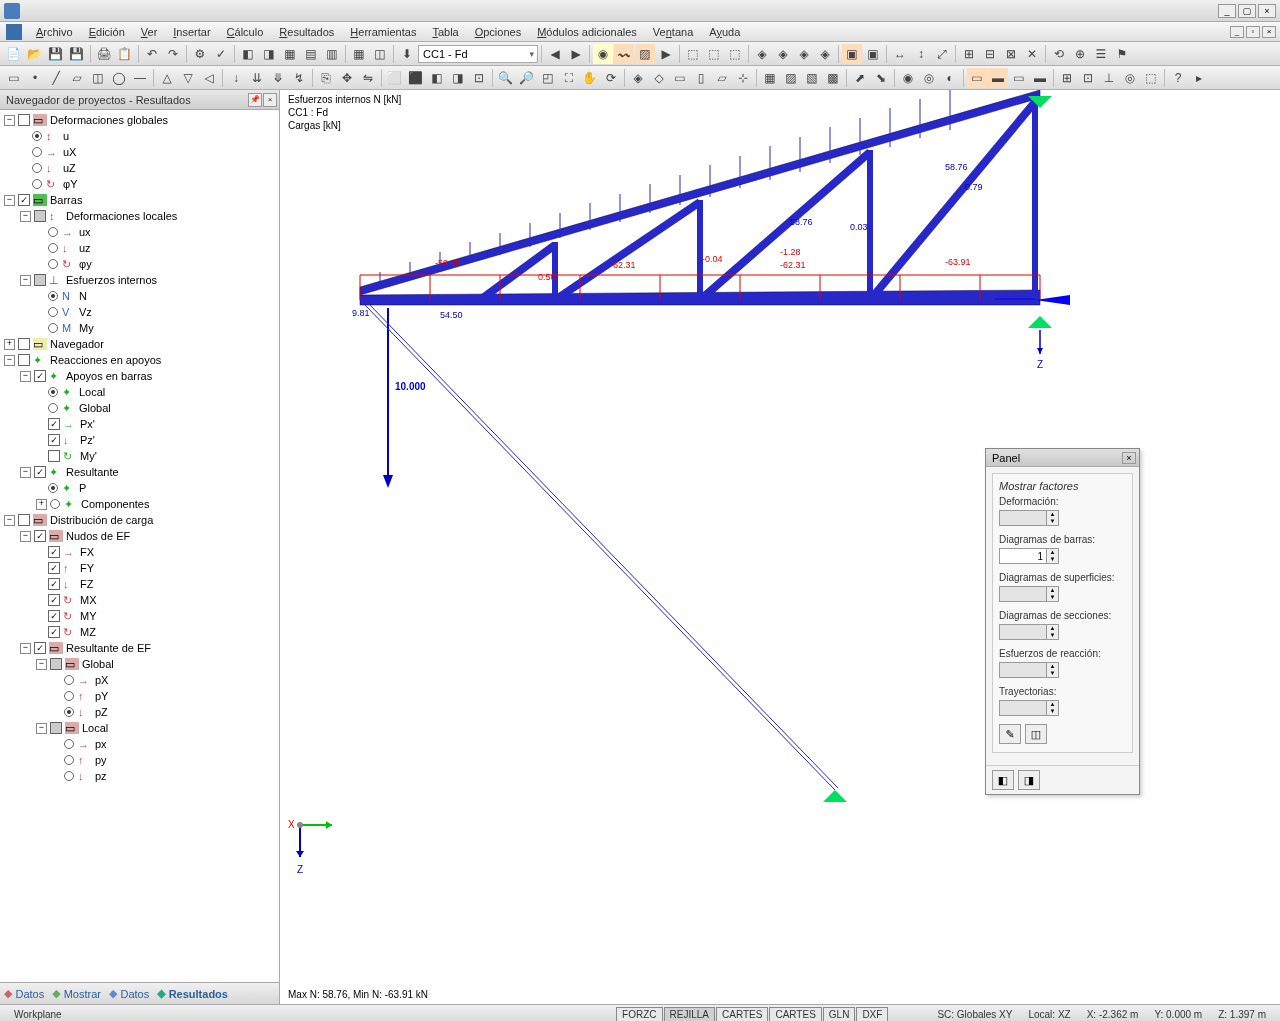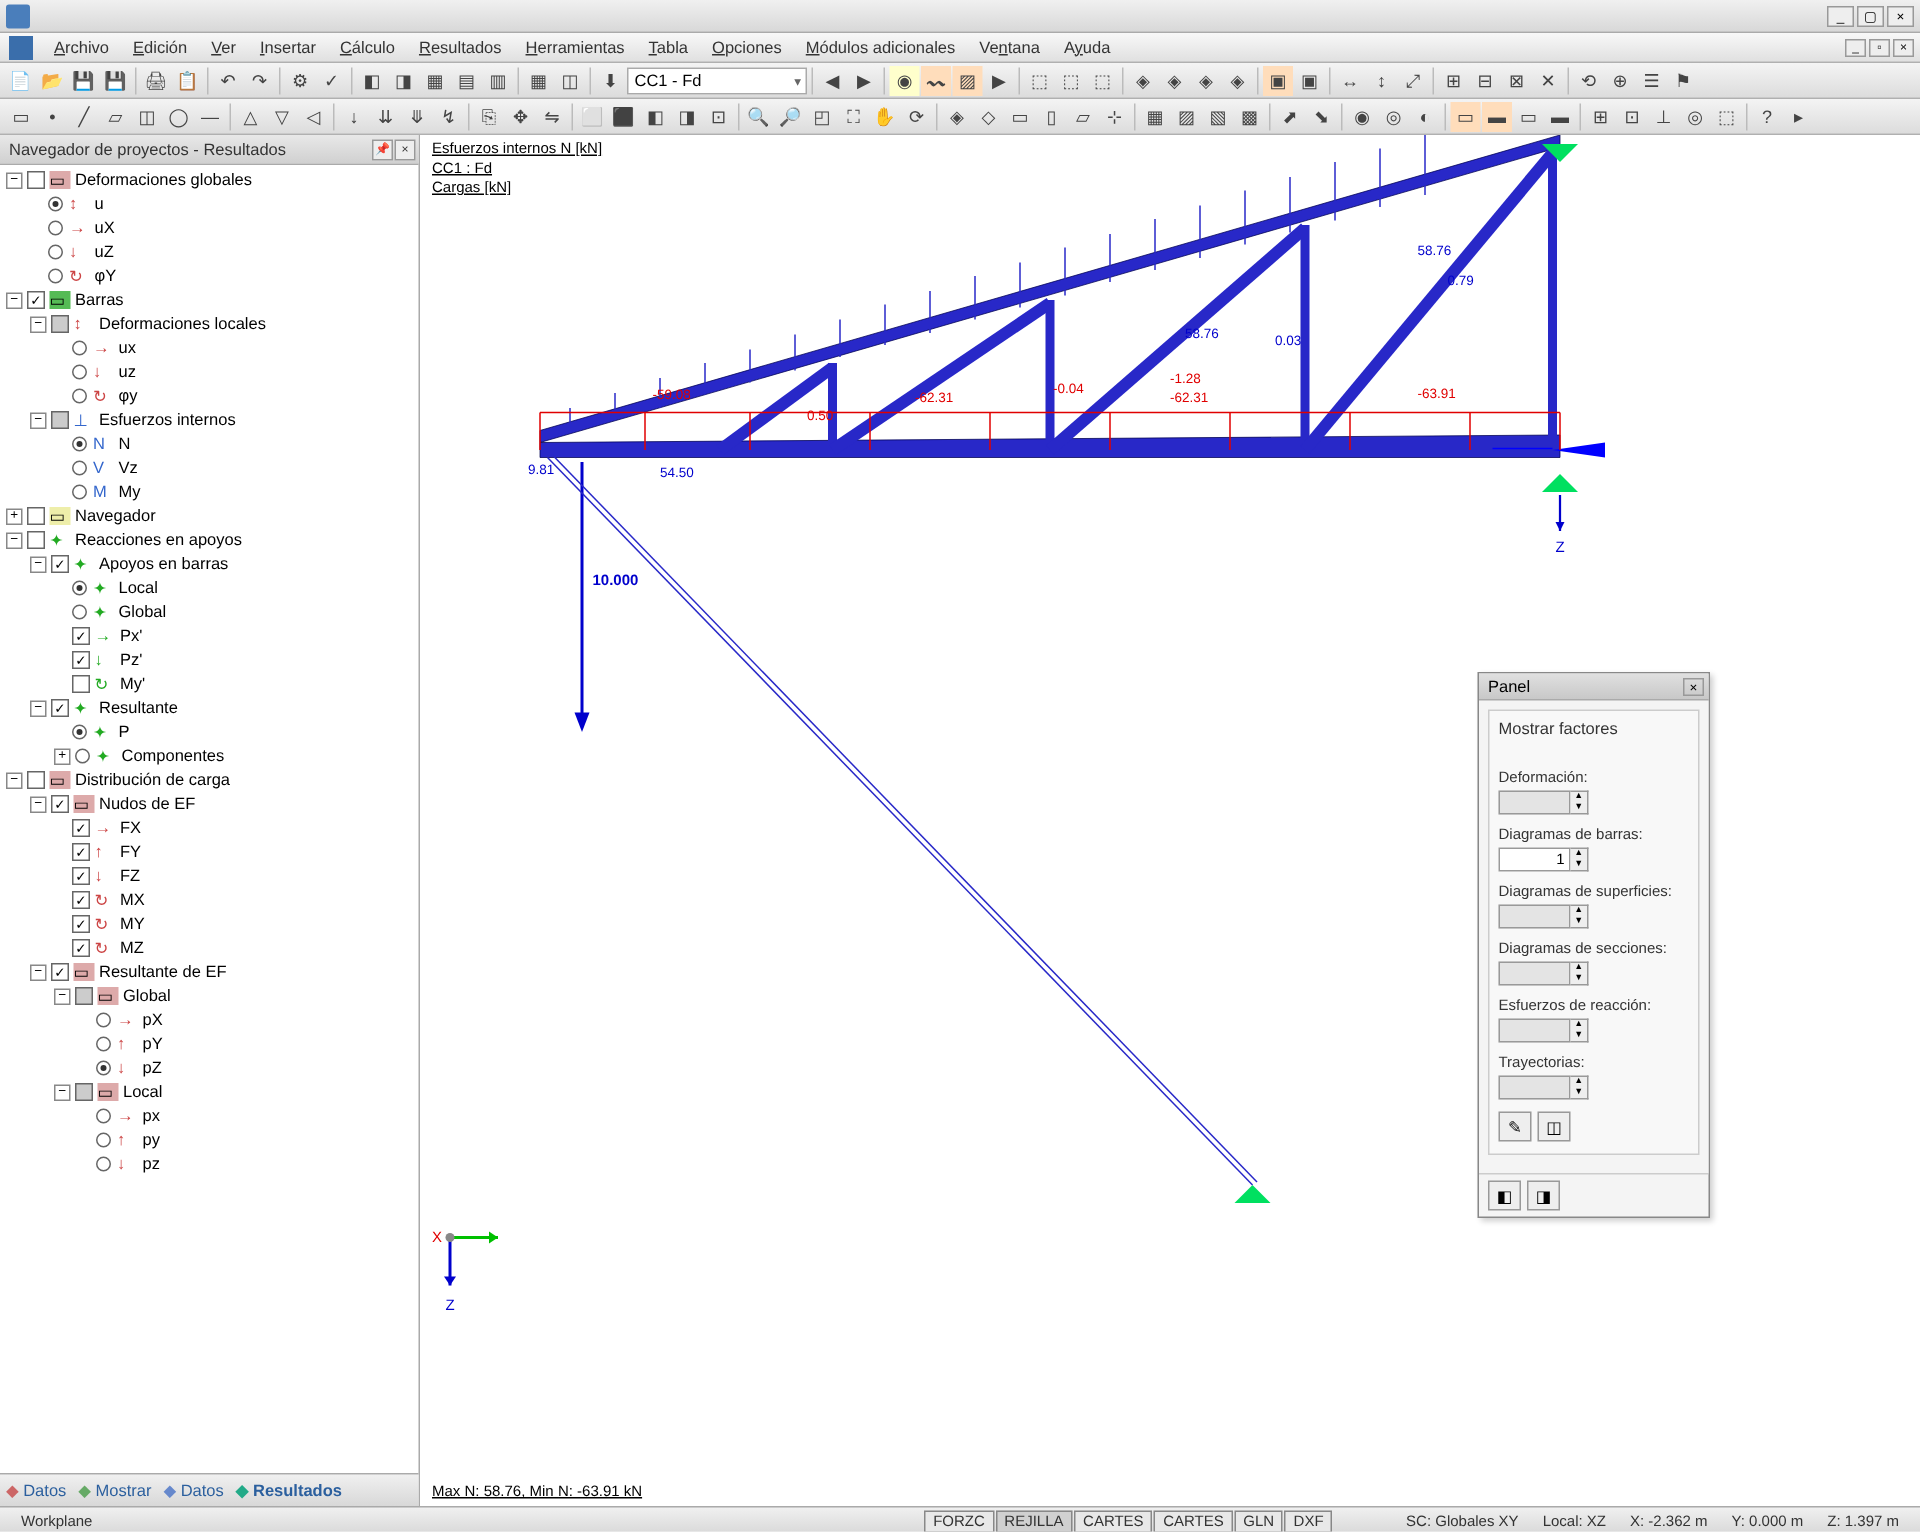--- a/index.html
+++ b/index.html
@@ -36,29 +36,29 @@
 .tn .rb { width: 10px; height: 10px; border: 1px solid #666; border-radius: 50%; margin-right: 4px; position: relative; background:#fff; }
 .tn .rb.on::after { content: ''; position: absolute; inset: 2px; background: #333; border-radius: 50%; }
 .tn .ic { width: 14px; height: 12px; margin-right: 3px; display: inline-block; }
 .tn .lbl { }
 
 .sidebar-tabs { height: 22px; background: linear-gradient(#f0f0f0,#d8d8d8); display: flex; align-items: center; padding: 0 4px; gap: 8px; border-top: 1px solid #aaa; }
 .sidebar-tabs .stab { display: flex; align-items: center; gap: 3px; font-size: 11px; color: #2b5f9e; cursor: pointer; }
 .sidebar-tabs .stab.active { font-weight: bold; }
 
 .workspace { flex: 1; position: relative; background: #fff; }
-.ws-label { position: absolute; font-size: 10px; color: #000; text-decoration: underline; }
+.ws-label { position: absolute; font-size: 10px; color: #000; }
 .ws-svg { width: 100%; height: 100%; }
 
 .panel { position: absolute; right: 140px; top: 358px; width: 155px; background: #f4f4f4; border: 1px solid #888; box-shadow: 2px 2px 4px rgba(0,0,0,.2); }
 .panel-titlebar { height: 18px; background: linear-gradient(#e0e0e0,#c8c8c8); display: flex; align-items: center; padding: 0 6px; font-size: 11px; border-bottom: 1px solid #aaa; position: relative; }
 .panel-titlebar .close { position: absolute; right: 3px; width: 14px; height: 12px; border: 1px solid #999; font-size: 9px; text-align: center; line-height: 10px; cursor: pointer; }
 .panel-body { padding: 6px; background: #f4f4f4; }
 .panel-group { border: 1px solid #ccc; background: #f8f8f8; padding: 6px 6px 8px; margin-bottom: 6px; }
-.panel-group legend, .panel-group > .lgnd { font-size: 11px; color: #333; margin-bottom: 21px; display:block; }
+.panel-group legend, .panel-group > .lgnd { font-size: 11px; color: #333; margin-bottom: 4px; display:block;font-style:italic; }
 .panel-field { display: flex; flex-direction: column; gap: 3px; margin-bottom: 8px; }
 .panel-field .flabel { font-size: 10px; color: #333; }
 .panel-field .spin { display: flex; }
 .panel-field input { width: 48px; height: 16px; border: 1px solid #999; background: #fff; font-size: 10px; text-align: right; padding-right: 3px; }
 .panel-field input:disabled { background: #e4e4e4; }
 .spin-btns { width: 12px; display: flex; flex-direction: column; border: 1px solid #999; border-left: none; }
 .spin-btns span { flex: 1; font-size: 6px; text-align: center; line-height: 7px; background: #eee; }
 .panel-actions { display: flex; gap: 4px; }
 .pbtn { width: 22px; height: 20px; border: 1px solid #999; background: #eee; font-size: 11px; display: flex; align-items: center; justify-content: center; }
 .panel-footer { display:flex; gap:4px; padding:4px 6px; border-top:1px solid #ccc; }

